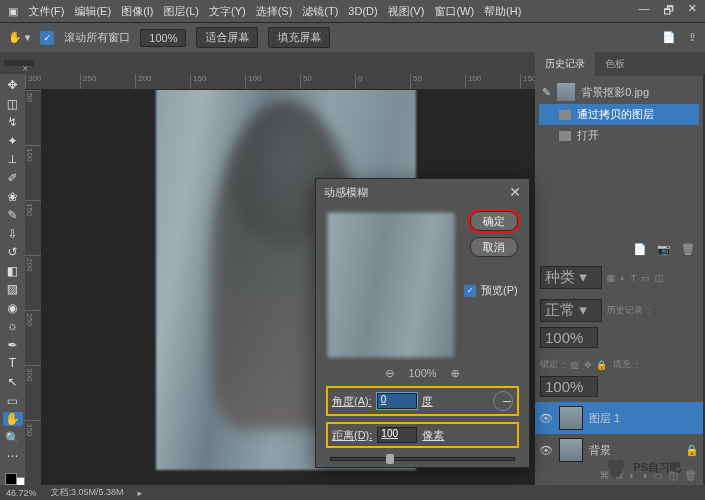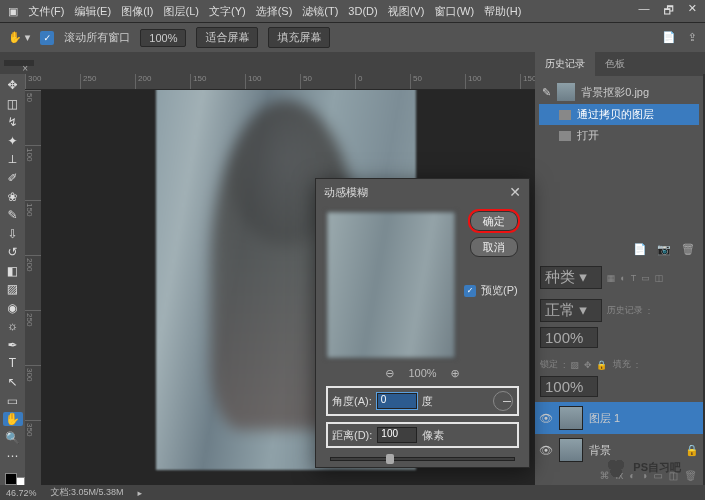--- a/index.html
+++ b/index.html
@@ -68,21 +68,21 @@
   .dlg-body { padding: 6px 10px; display: flex; flex-direction: column; gap: 6px; }
   .dlg-row1 { display: flex; gap: 8px; }
   .preview { width: 130px; height: 148px; background: linear-gradient(100deg,#9baaae,#7a8a91 40%,#94a3a8 70%,#717f86); filter: blur(2px); border: 1px solid #333; }
   .dlg-btns { display: flex; flex-direction: column; gap: 6px; align-items: flex-end; }
   .btn { width: 48px; height: 20px; background: #6a6a6a; border: 1px solid #303030; color: #eee; font-size: 11px; display: flex; align-items: center; justify-content: center; border-radius: 9px; cursor: pointer; }
   .red-frame { outline: 2px solid #e11; outline-offset: 0; border-radius: 9px; }
   .chk-row { display: flex; align-items: center; gap: 5px; color: #ddd; margin-top: 20px; }
   .chk { width: 12px; height: 12px; background: #3a7bbf; color: #fff; font-size: 8px; display: flex; align-items: center; justify-content: center; border-radius: 2px; }
   .prev-ctrl { display: flex; justify-content: center; gap: 14px; color: #bbb; margin-top: 2px; }
   .param { display: flex; align-items: center; gap: 5px; font-size: 11px; color: #ddd; padding: 3px 4px; }
-  .param.red { border: 2px solid #e5e5e5; }
+  .param.red { border: 2px solid #eab308; text-decoration: underline; }
   .pin { width: 40px; height: 16px; background: #3f3f3f; border: 1px solid #222; color: #fff; font-size: 10px; padding: 0 3px; }
   .pin.sel { outline: 1px solid #5aa0e0; color: #fff; background: #2c5b8f; }
   .dial { width: 20px; height: 20px; border: 1px solid #888; border-radius: 50%; position: relative; }
   .dial::after { content: ""; position: absolute; left: 50%; top: 50%; width: 8px; height: 1px; background: #ccc; transform-origin: left; }
   .slider { height: 4px; background: #3f3f3f; border: 1px solid #222; margin: 3px 4px; position: relative; }
   .slider::after { content: ""; position: absolute; left: 30%; top: -4px; width: 8px; height: 10px; background: #aaa; border-radius: 2px; }
 
   .watermark { position: absolute; right: 24px; bottom: 22px; display: flex; align-items: center; gap: 6px; color: #333; font-weight: bold; }
   .wm-ic { width: 22px; height: 22px; background: radial-gradient(circle at 35% 40%,#444 25%,transparent 26%),radial-gradient(circle at 65% 40%,#444 25%,transparent 26%),radial-gradient(circle at 50% 70%,#444 30%,transparent 31%); border-radius: 50%; }
 </style>

